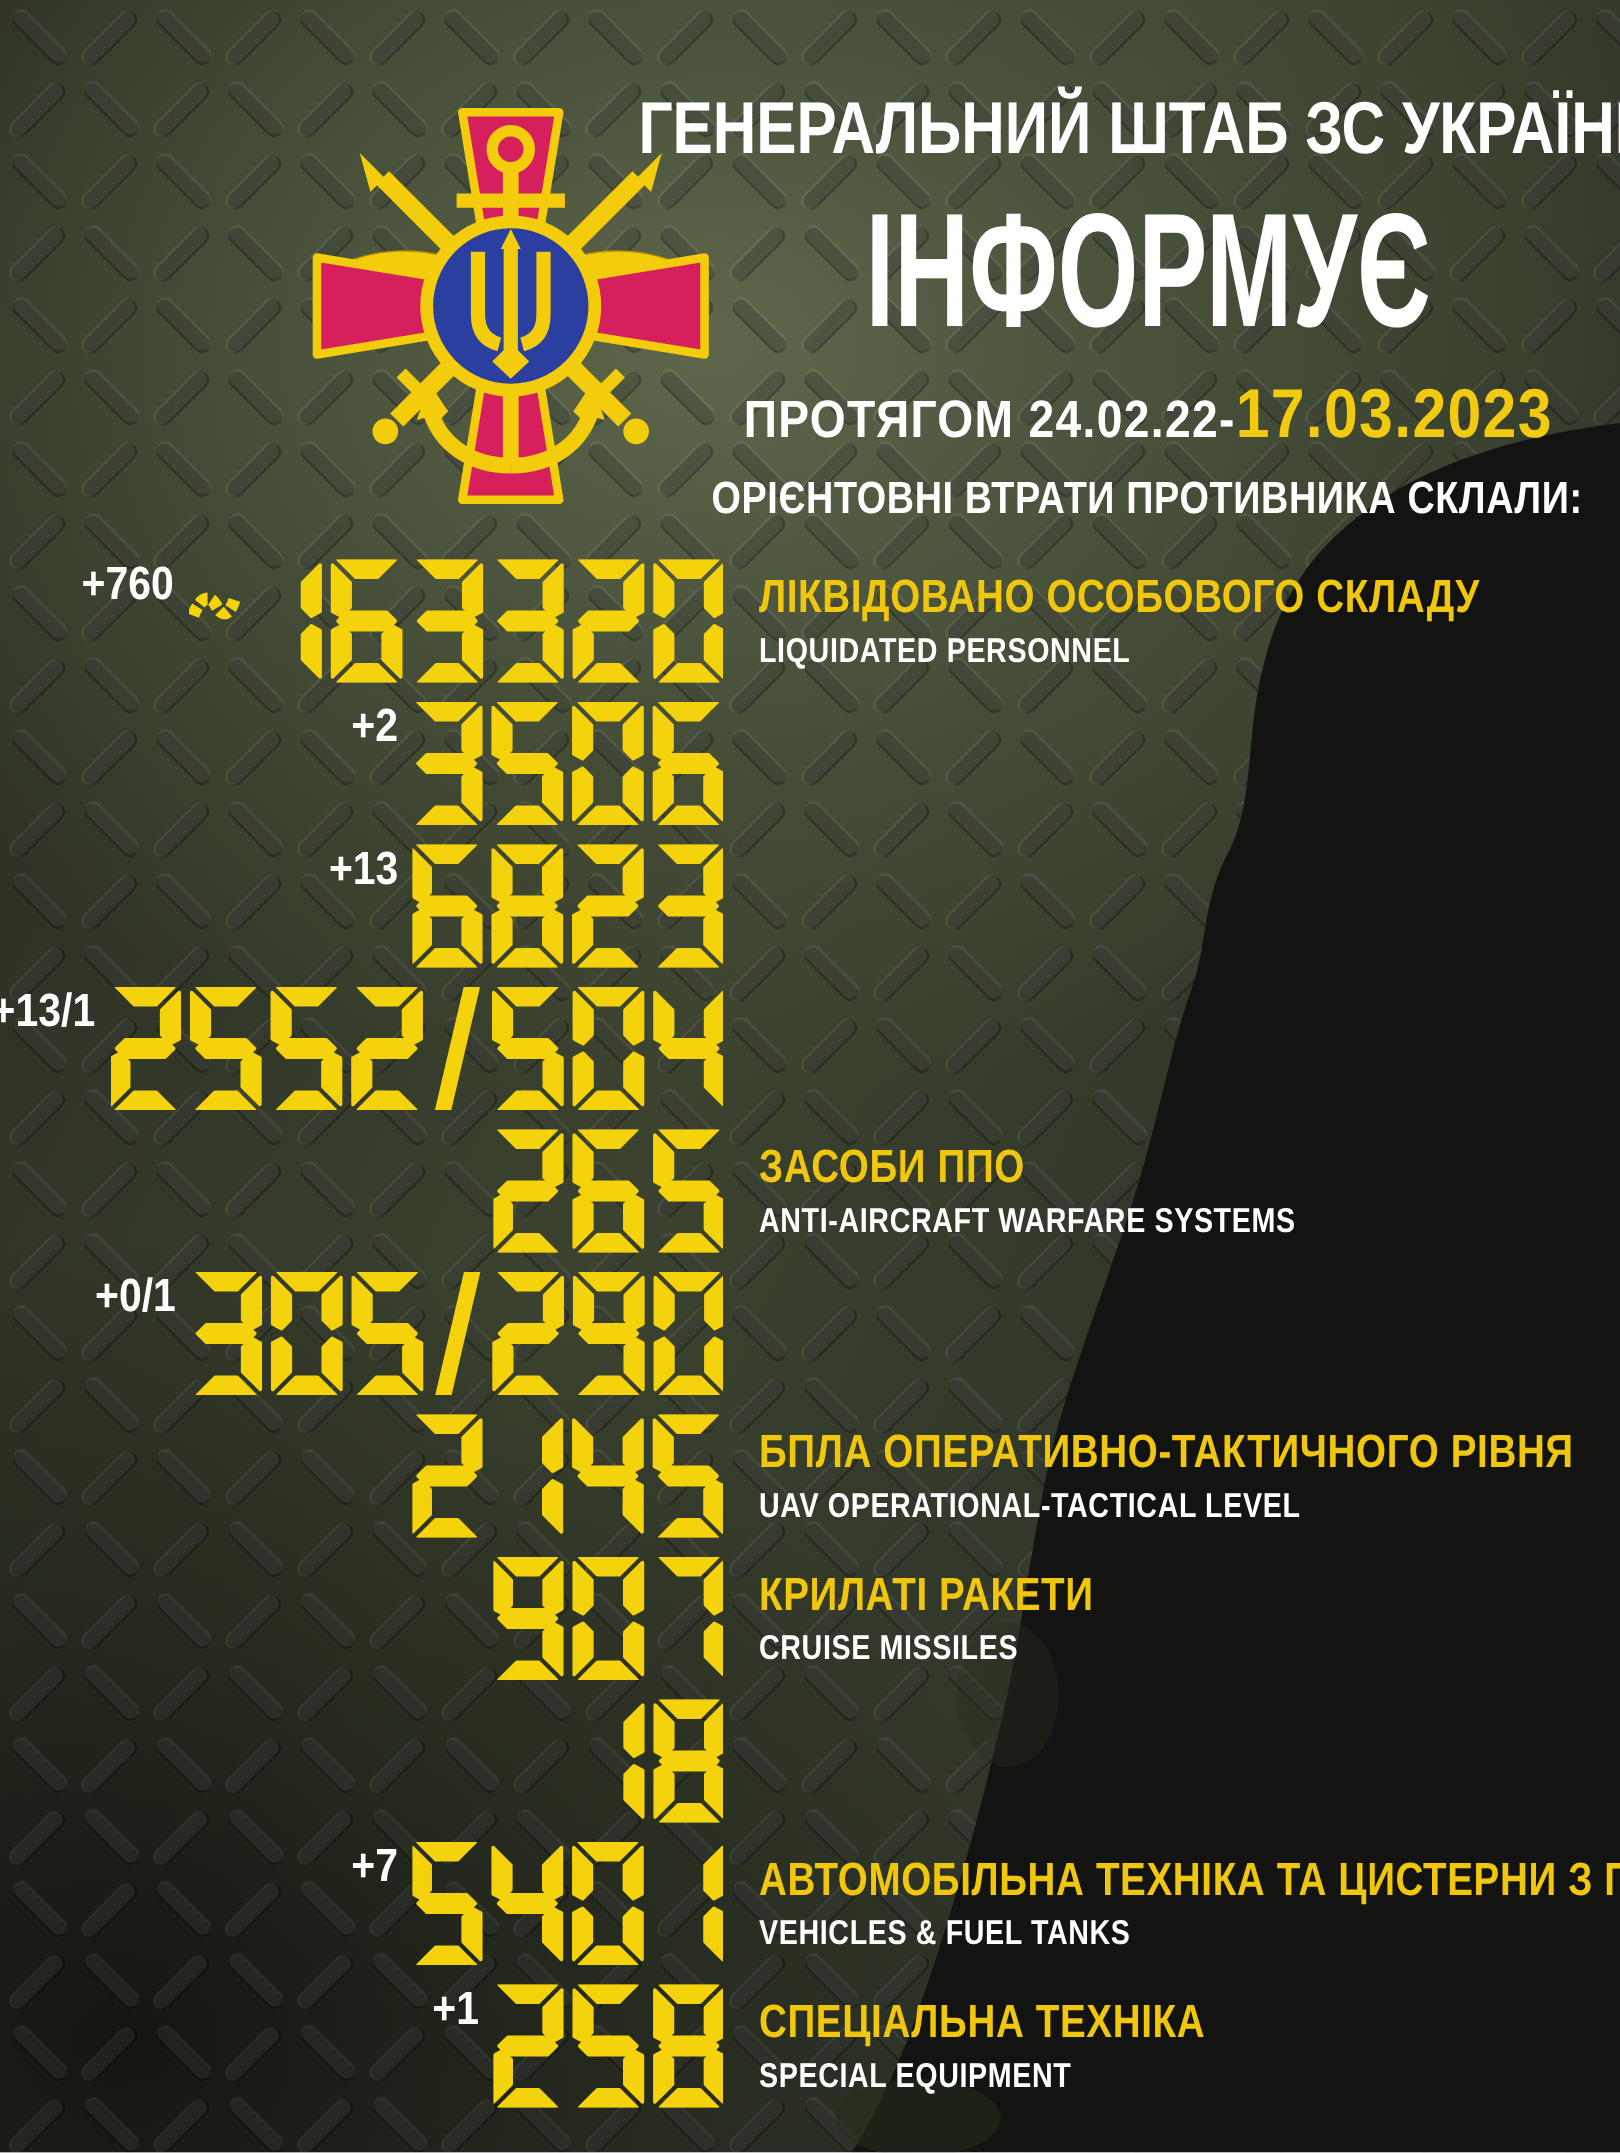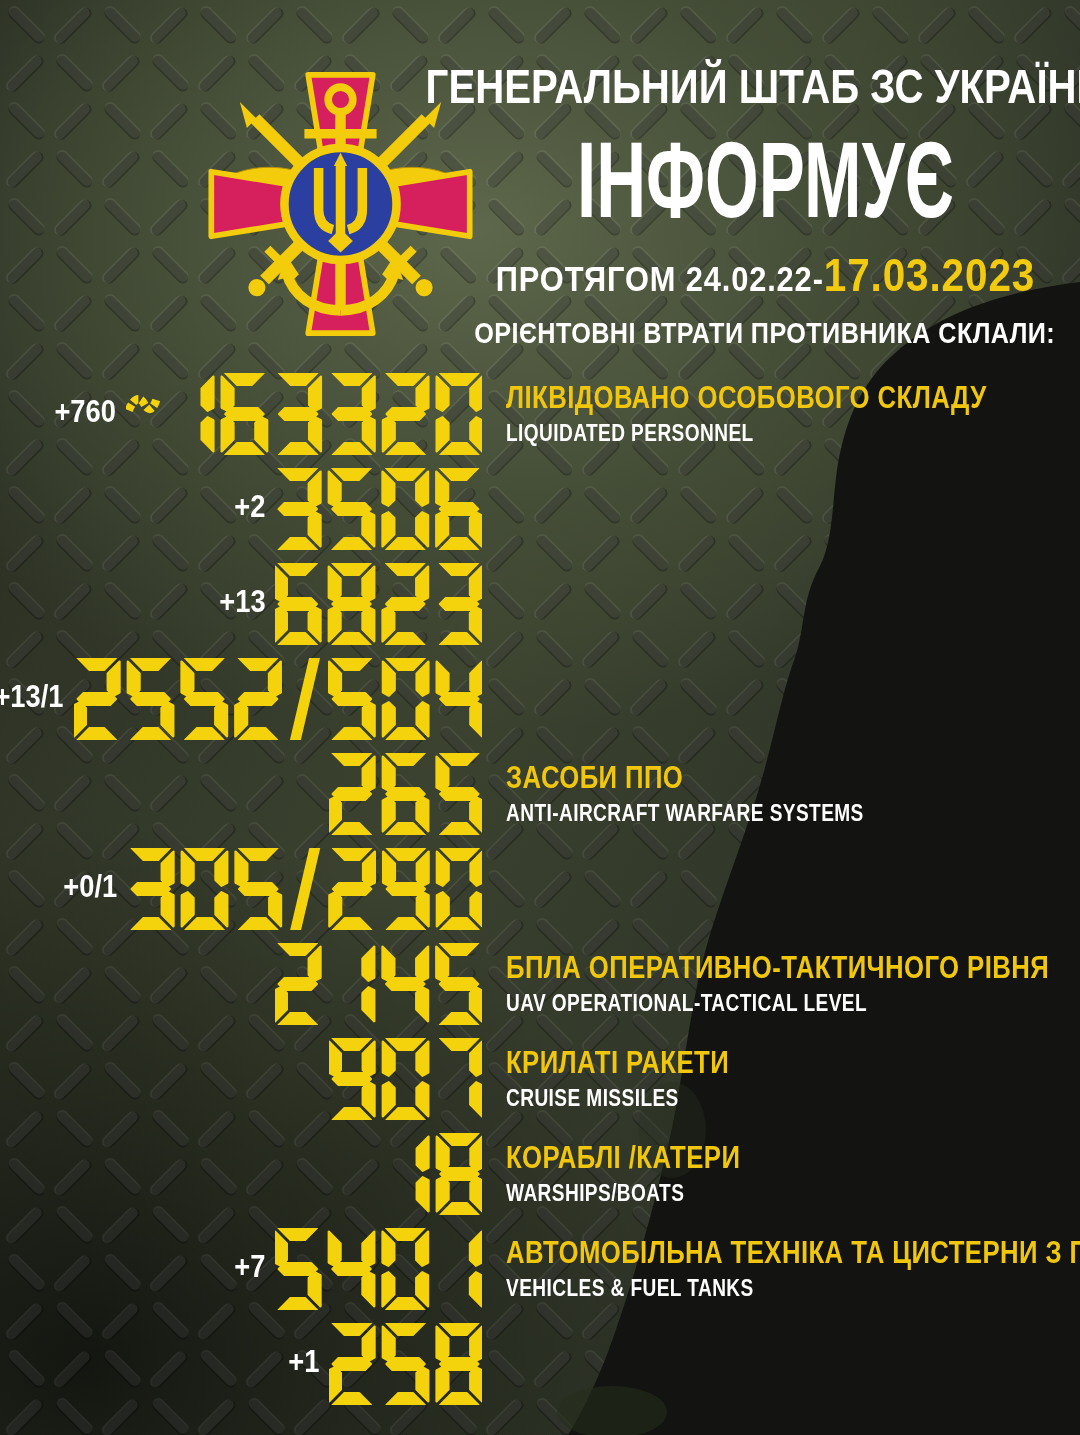--- a/index.html
+++ b/index.html
@@ -35,21 +35,21 @@
   .h-period .date{font-size:46px;font-weight:bold;color:#f2ca10;letter-spacing:1px;}
   .h-sub{
     margin-top:14px;font-size:30px;font-weight:bold;white-space:nowrap;
     transform:scaleX(.84);transform-origin:center;letter-spacing:.5px;
   }
   
   #rows{position:absolute;left:25px;top:366px;right:0;z-index:4;}
   .row{height:95px;display:flex;align-items:center;}
   .num{
     width:457px;flex:0 0 457px;
-    display:flex;justify-content:flex-end;align-items:center;
+    display:flex;justify-content:flex-end;align-items:flex-start;
   }
   .delta{
     color:#fff;font-weight:bold;font-size:31px;line-height:1;
     margin:0 10px 4px 0;white-space:nowrap;
     transform:scaleX(.88);transform-origin:right bottom;
   }
   .digits{display:block;line-height:0;}
   .labels{margin-left:24px;display:flex;flex-direction:column;justify-content:center;}
   .ua{
     color:#f0c70d;font-weight:bold;font-size:31px;line-height:1.08;white-space:nowrap;
@@ -510,24 +510,20 @@
                 <polygon points="8,0 92,0 66,26 34,26" fill="#f5d30c" stroke="#f5d30c" stroke-width="5" stroke-linejoin="round"></polygon>
                 <polygon points="100,8 100,76 87,83 74,70 74,34" fill="#f5d30c" stroke="#f5d30c" stroke-width="5" stroke-linejoin="round"></polygon>
                 <polygon points="100,104 100,172 74,146 74,110 87,97" fill="#f5d30c" stroke="#f5d30c" stroke-width="5" stroke-linejoin="round"></polygon>
                 <polygon points="8,180 34,154 66,154 92,180" fill="#f5d30c" stroke="#f5d30c" stroke-width="5" stroke-linejoin="round"></polygon>
                 <polygon points="0,104 13,97 26,110 26,146 0,172" fill="#f5d30c" stroke="#f5d30c" stroke-width="5" stroke-linejoin="round"></polygon>
                 <polygon points="0,8 26,34 26,70 13,83 0,76" fill="#f5d30c" stroke="#f5d30c" stroke-width="5" stroke-linejoin="round"></polygon>
                 <polygon points="8,90 21,77 79,77 92,90 79,103 21,103" fill="#f5d30c" stroke="#f5d30c" stroke-width="5" stroke-linejoin="round"></polygon>
               </g>
             </svg></span>
         </div>
-        <div class="labels">
-          <div class="ua">КОРАБЛІ /КАТЕРИ</div>
-          <div class="en">WARSHIPS/BOATS</div>
-        </div>
       </div>
       <div class="row">
         <div class="num">
           <span class="delta">+7</span>
           <span class="digits" title="5401"><svg viewBox="0 0 454 180" style="width:206.8px;height:82px" xmlns="http://www.w3.org/2000/svg">
               <g transform="translate(0,0)">
                 <polygon points="8,0 92,0 66,26 34,26" fill="#f5d30c" stroke="#f5d30c" stroke-width="5" stroke-linejoin="round"></polygon>
                 <polygon points="0,8 26,34 26,70 13,83 0,76" fill="#f5d30c" stroke="#f5d30c" stroke-width="5" stroke-linejoin="round"></polygon>
                 <polygon points="8,90 21,77 79,77 92,90 79,103 21,103" fill="#f5d30c" stroke="#f5d30c" stroke-width="5" stroke-linejoin="round"></polygon>
                 <polygon points="100,104 100,172 74,146 74,110 87,97" fill="#f5d30c" stroke="#f5d30c" stroke-width="5" stroke-linejoin="round"></polygon>
@@ -580,16 +576,20 @@
                 <polygon points="8,0 92,0 66,26 34,26" fill="#f5d30c" stroke="#f5d30c" stroke-width="5" stroke-linejoin="round"></polygon>
                 <polygon points="100,8 100,76 87,83 74,70 74,34" fill="#f5d30c" stroke="#f5d30c" stroke-width="5" stroke-linejoin="round"></polygon>
                 <polygon points="100,104 100,172 74,146 74,110 87,97" fill="#f5d30c" stroke="#f5d30c" stroke-width="5" stroke-linejoin="round"></polygon>
                 <polygon points="8,180 34,154 66,154 92,180" fill="#f5d30c" stroke="#f5d30c" stroke-width="5" stroke-linejoin="round"></polygon>
                 <polygon points="0,104 13,97 26,110 26,146 0,172" fill="#f5d30c" stroke="#f5d30c" stroke-width="5" stroke-linejoin="round"></polygon>
                 <polygon points="0,8 26,34 26,70 13,83 0,76" fill="#f5d30c" stroke="#f5d30c" stroke-width="5" stroke-linejoin="round"></polygon>
                 <polygon points="8,90 21,77 79,77 92,90 79,103 21,103" fill="#f5d30c" stroke="#f5d30c" stroke-width="5" stroke-linejoin="round"></polygon>
               </g>
             </svg></span>
         </div>
+        <div class="labels">
+          <div class="ua">СПЕЦІАЛЬНА ТЕХНІКА</div>
+          <div class="en">SPECIAL EQUIPMENT</div>
+        </div>
       </div>
     </div>
 
 </div>
 
 </body></html>

